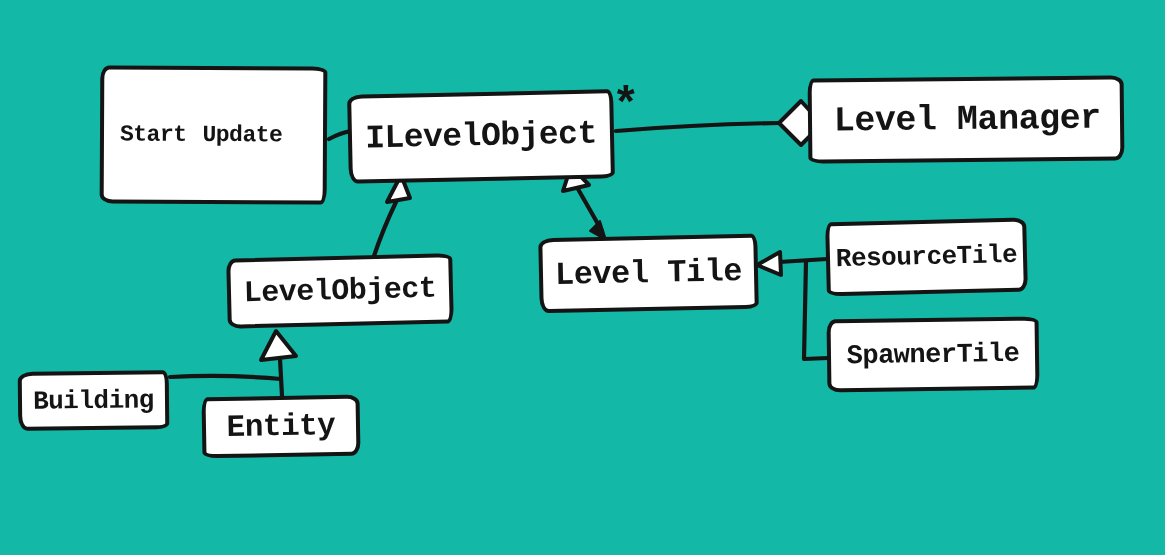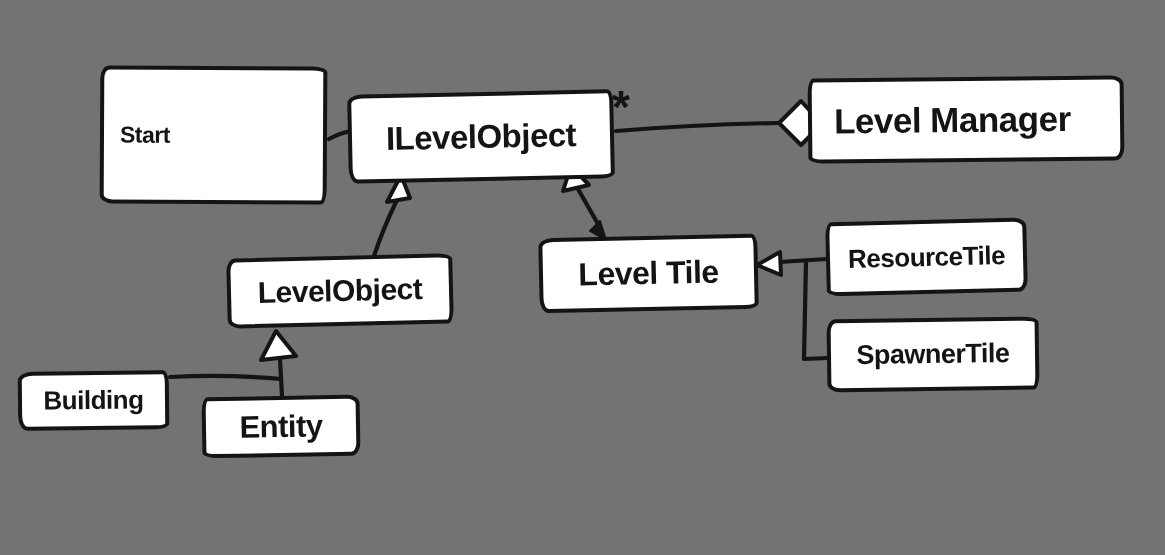--- a/index.html
+++ b/index.html
@@ -1,22 +1,22 @@
 <!DOCTYPE html>
 <html><head>
 <meta charset="utf-8">
 <style>
   html, body { margin: 0; padding: 0; background: #ffffff; }
   .canvas {
     position: relative;
     width: 1165px;
     height: 555px;
-    background: #737373;
+    background: #14b8a6;
     overflow: hidden;
-    font-family: Liberation Sans, sans-serif;
+    font-family: Liberation Mono, monospace;
     color: #141414;
   }
   .wires {
     position: absolute;
     left: 0; top: 0;
     width: 1165px; height: 555px;
   }
   .wires path, .wires polyline {
     fill: none;
     stroke: #141414;
@@ -115,20 +115,21 @@
       <polygon class="hollow" points="261,360 296,356 276,331"></polygon>
     </g>
 
     <g>
       <path d="M 170 377 Q 225 374 281 379"></path>
     </g>
   </svg>
 
   <div class="box box-note r1">
     <span>Start</span>
+    <span>Update</span>
   </div>
 
   <div class="box box-ilevelobject r2">
     <span>ILevelObject</span>
   </div>
 
   <span class="multiplicity">*</span>
 
   <div class="box box-levelmanager r3">
     <span>Level Manager</span>

